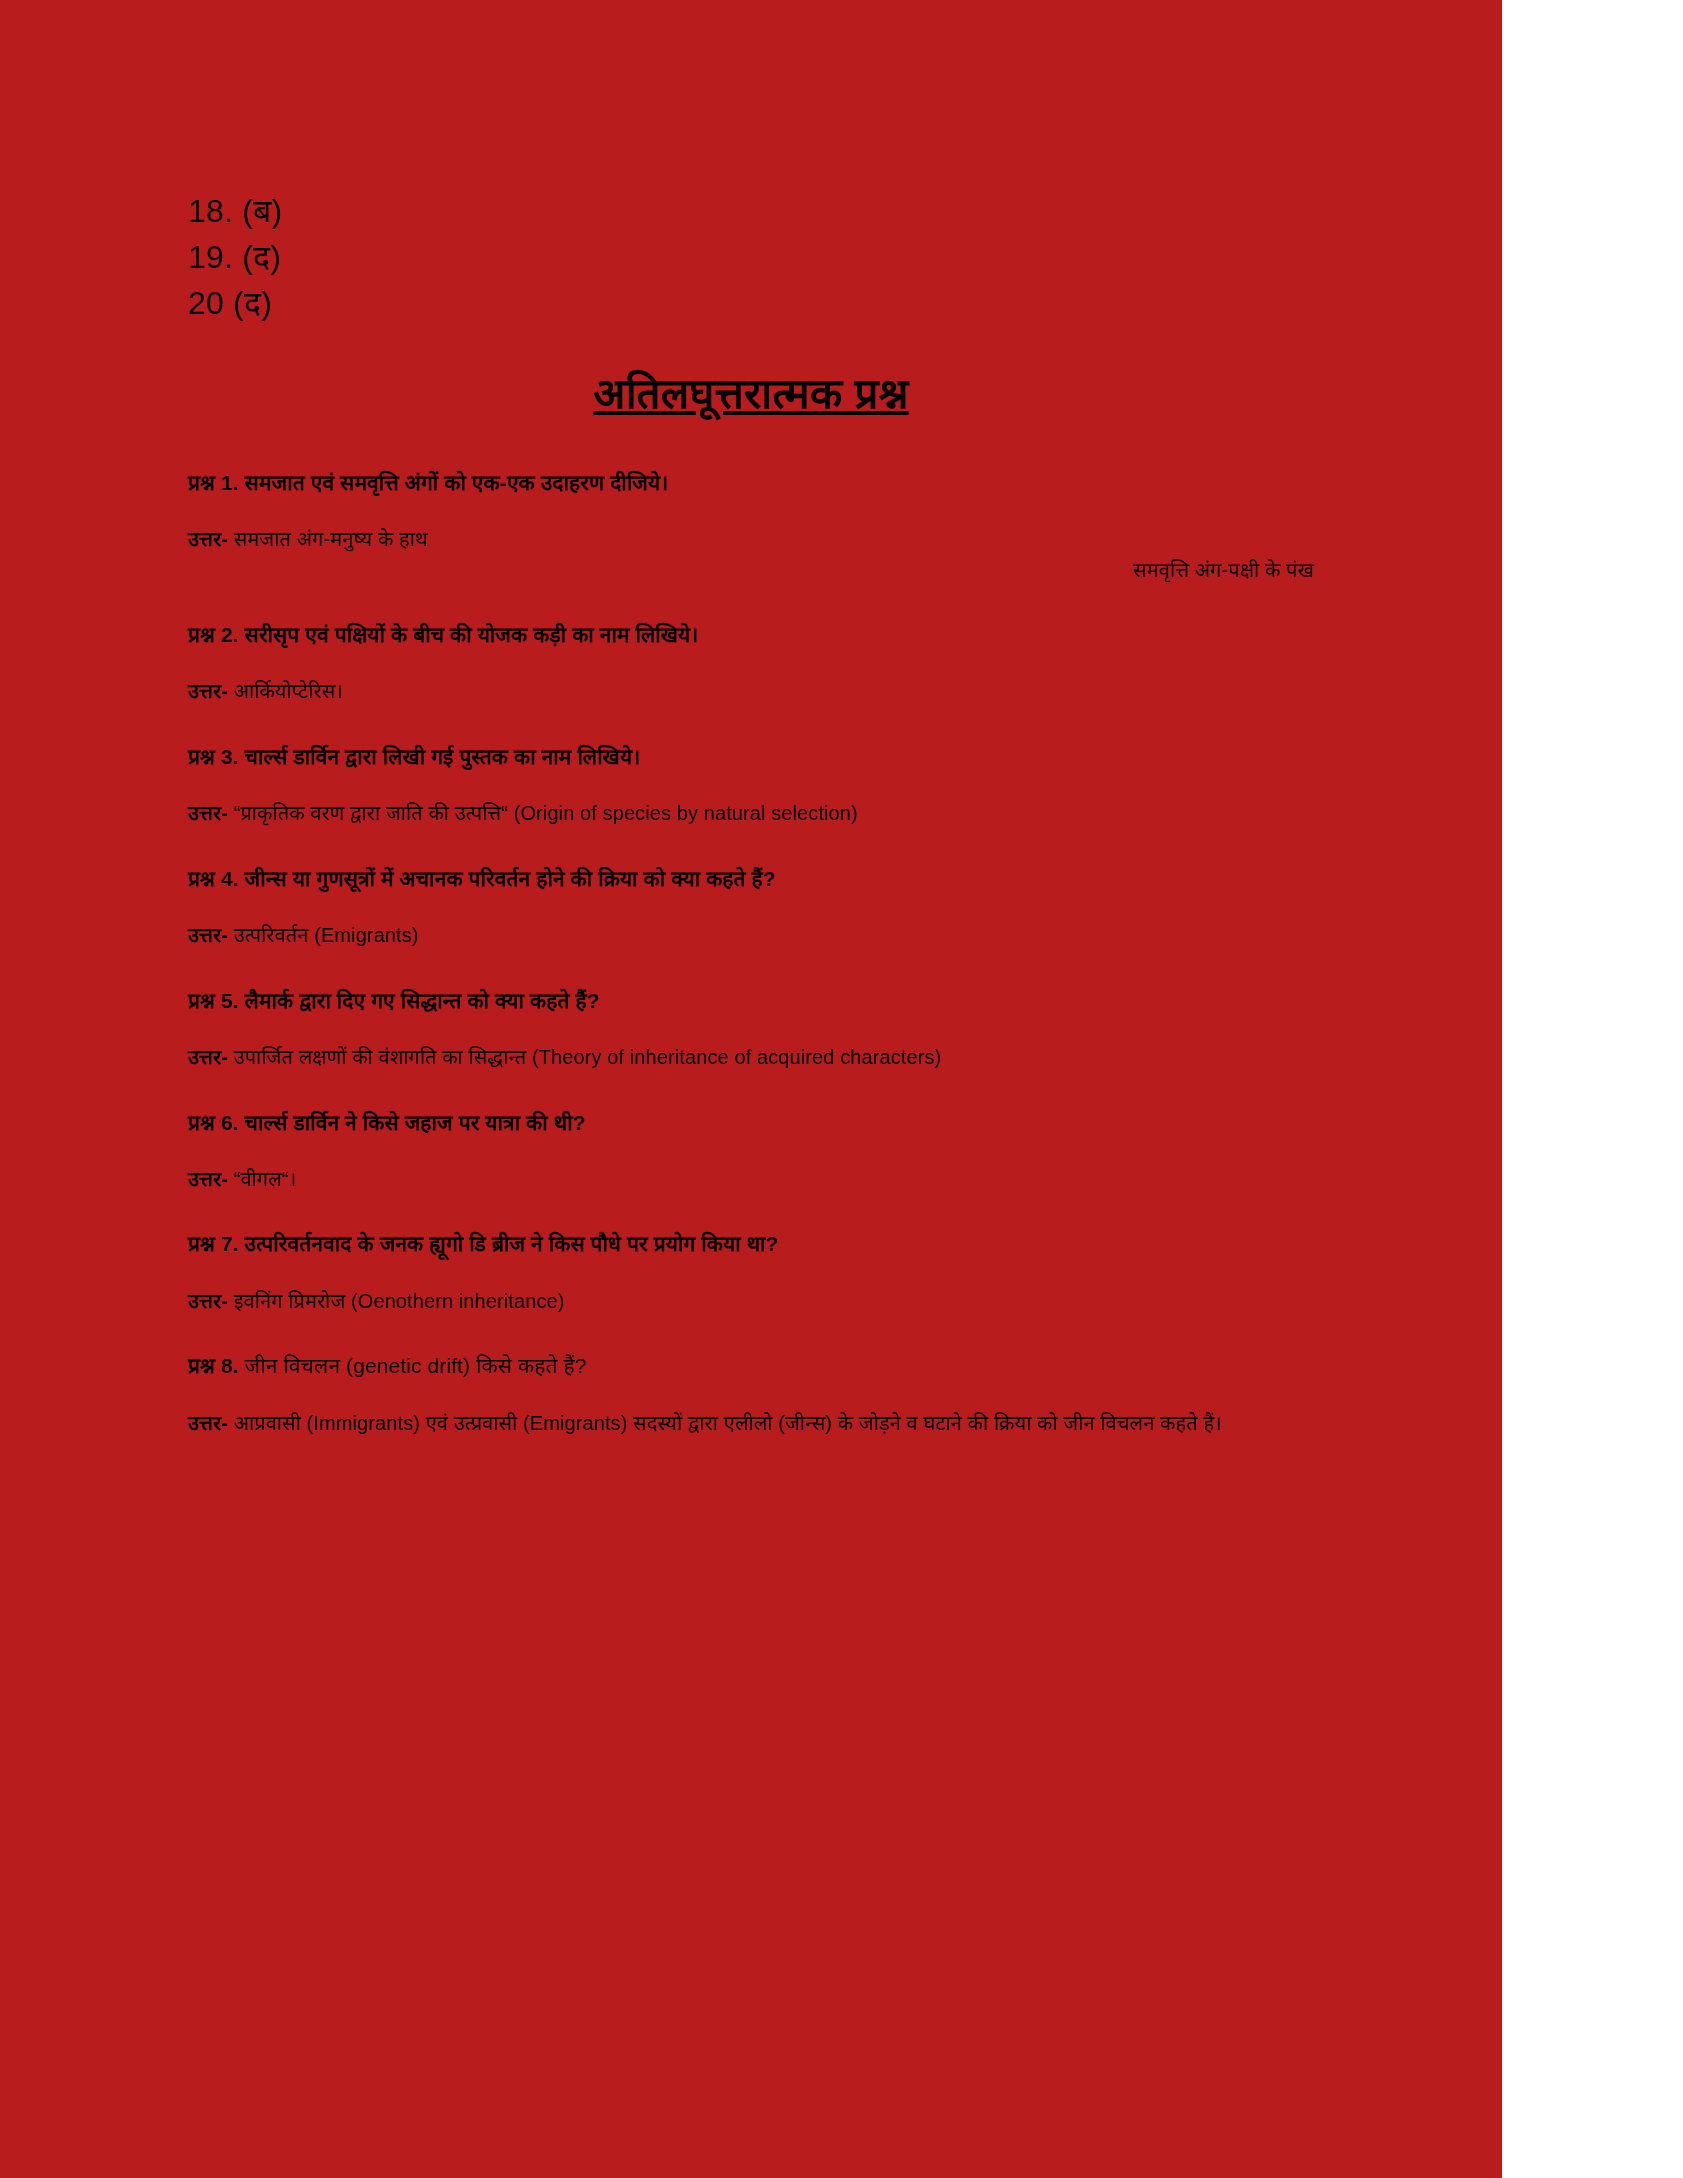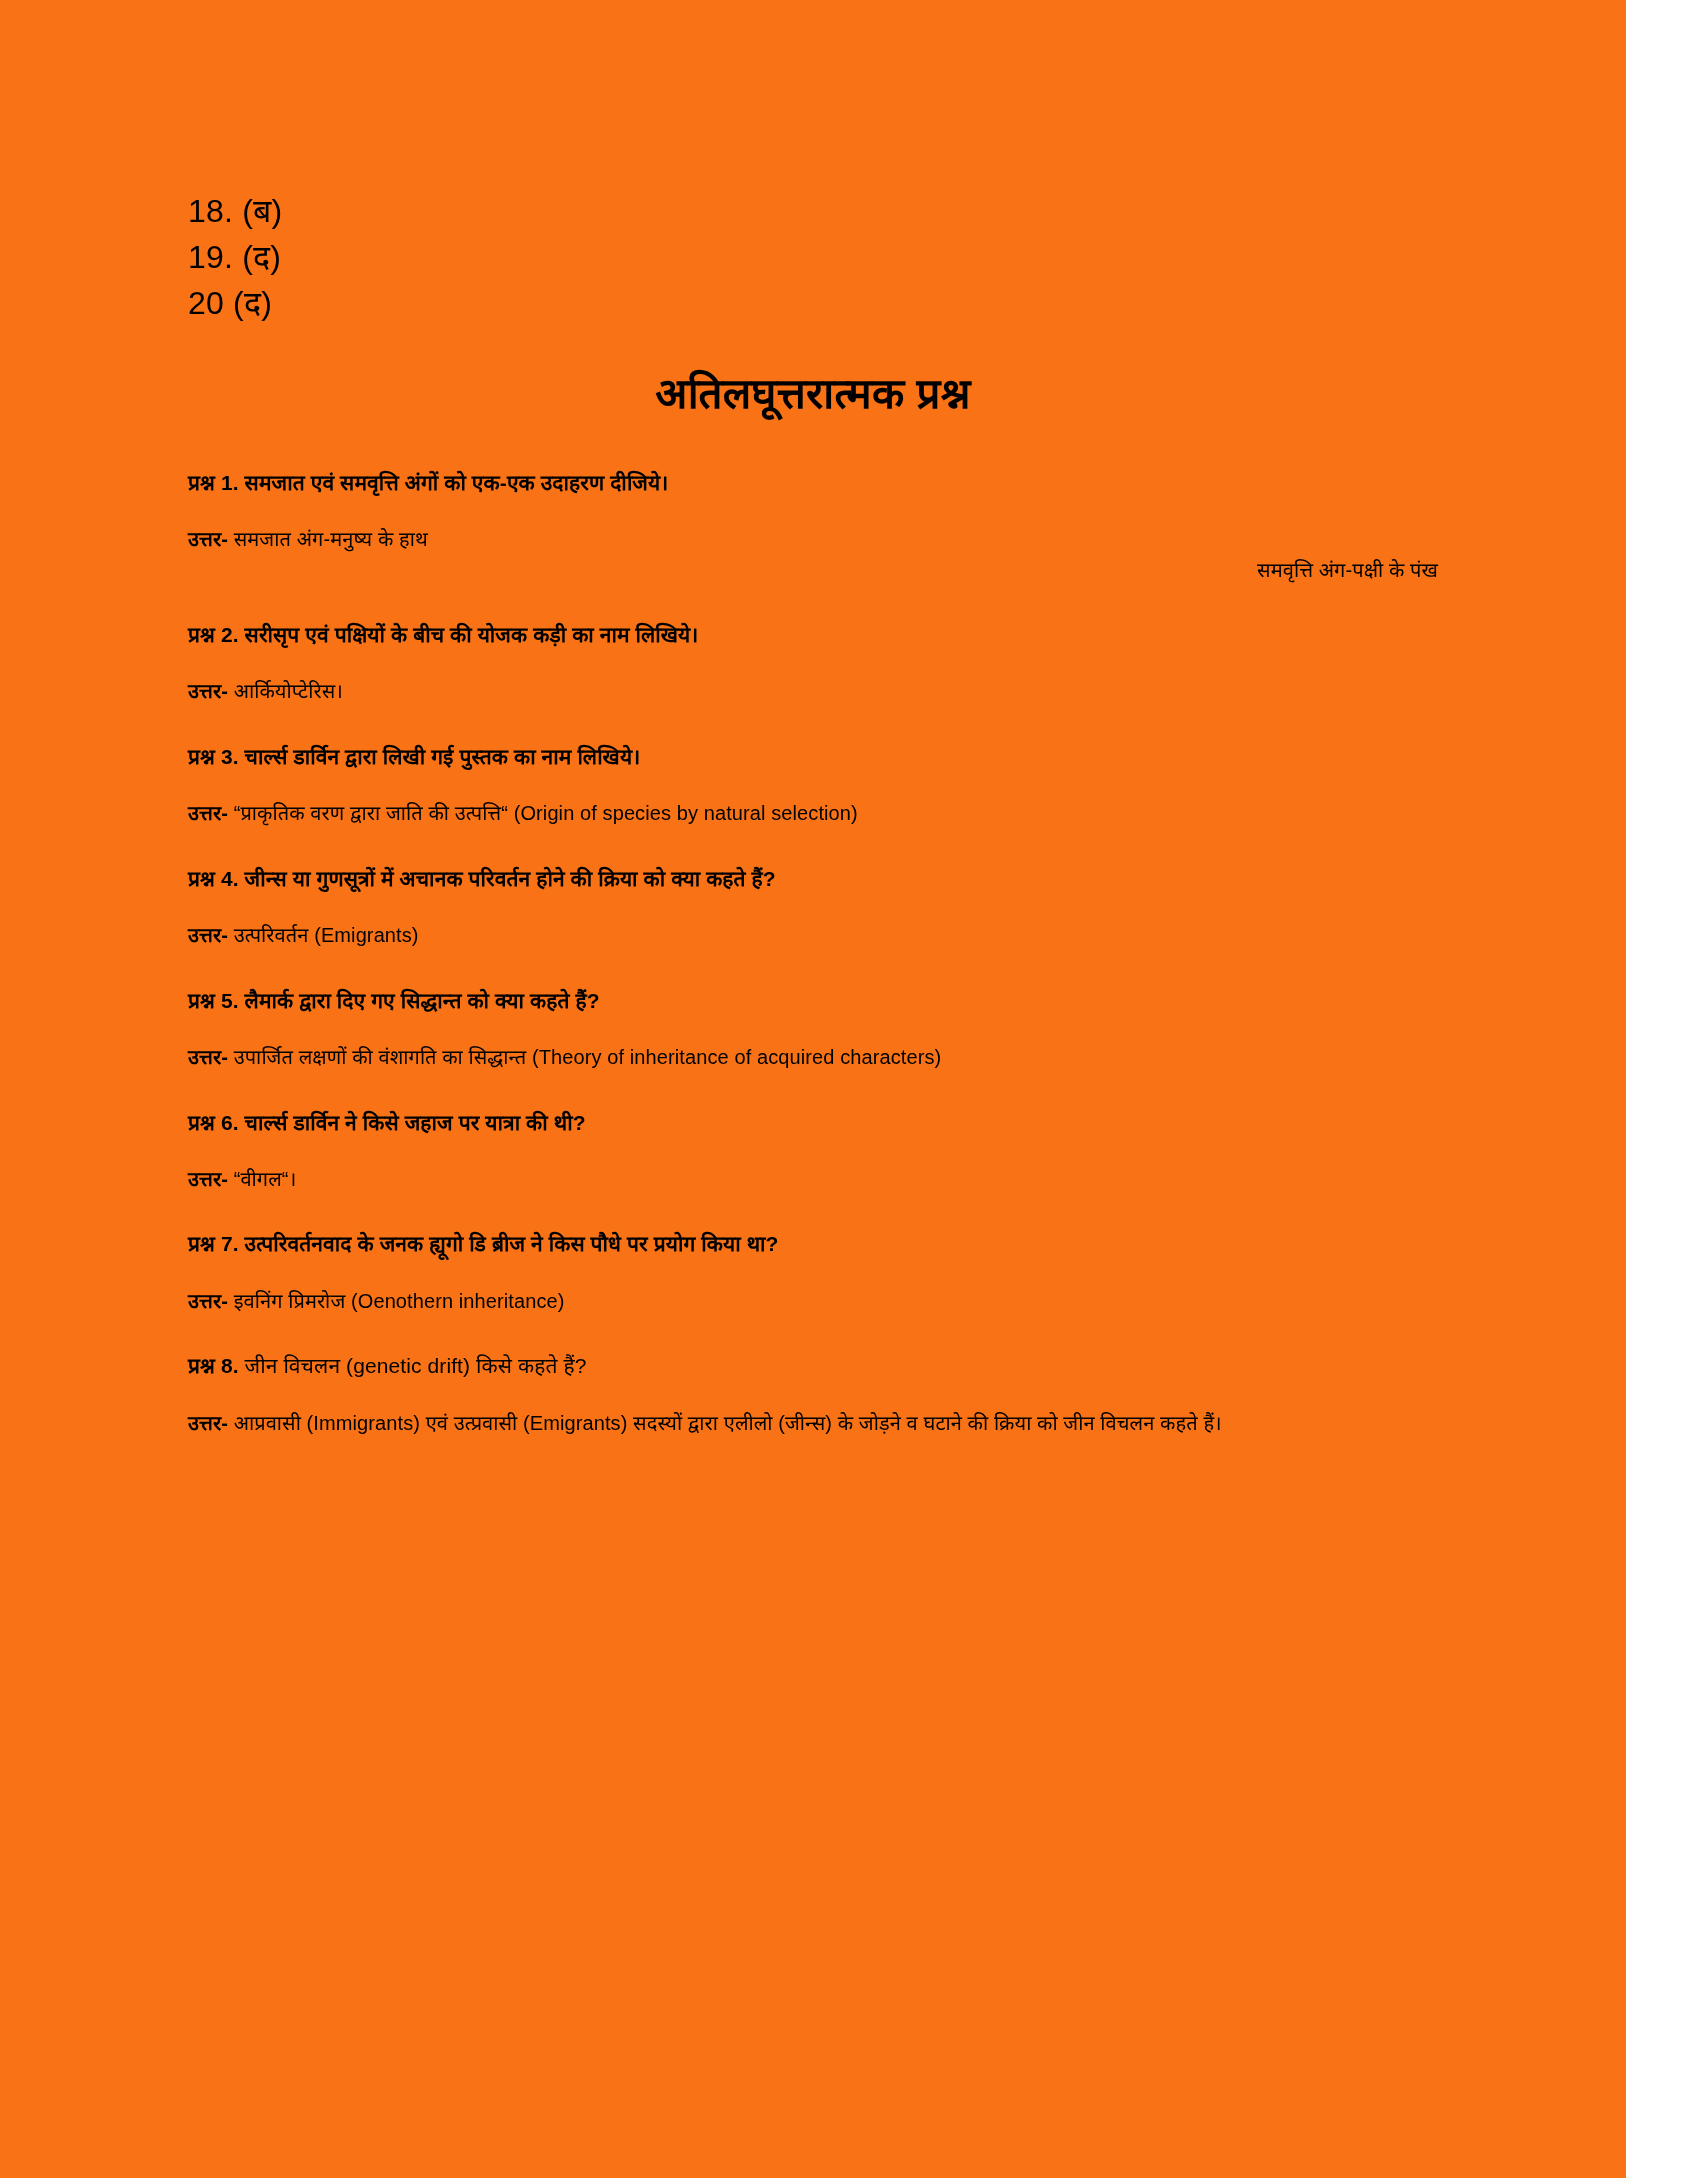--- a/index.html
+++ b/index.html
@@ -11,42 +11,43 @@
   body {
     width: 1683px;
     height: 2178px;
     font-family: "Liberation Sans", "DejaVu Sans", sans-serif;
     color: #000000;
     -webkit-font-smoothing: antialiased;
   }
   .page {
     position: relative;
     box-sizing: border-box;
-    width: 1626px;
+    width: 1502px;
     height: 2178px;
-    background: #f97316;
+    background: #b91c1c;
     padding: 188px 188px 0 188px;
   }
   .answer-key {
     margin: 0 0 10px 0;
   }
   .answer-key .key-line {
     font-size: 32px;
     line-height: 46px;
     font-weight: 400;
     letter-spacing: 0.2px;
     white-space: pre;
   }
   .doc-title {
     text-align: center;
     font-size: 42px;
     font-weight: 700;
     line-height: 1.35;
     margin: 40px 0 44px 0;
     letter-spacing: 0.3px;
+    text-decoration: underline;
   }
   .qa-block {
     margin: 0 0 6px 0;
   }
   .question {
     font-size: 21px;
     font-weight: 700;
     line-height: 1.5;
     margin: 0 0 26px 0;
     letter-spacing: 0.1px;

